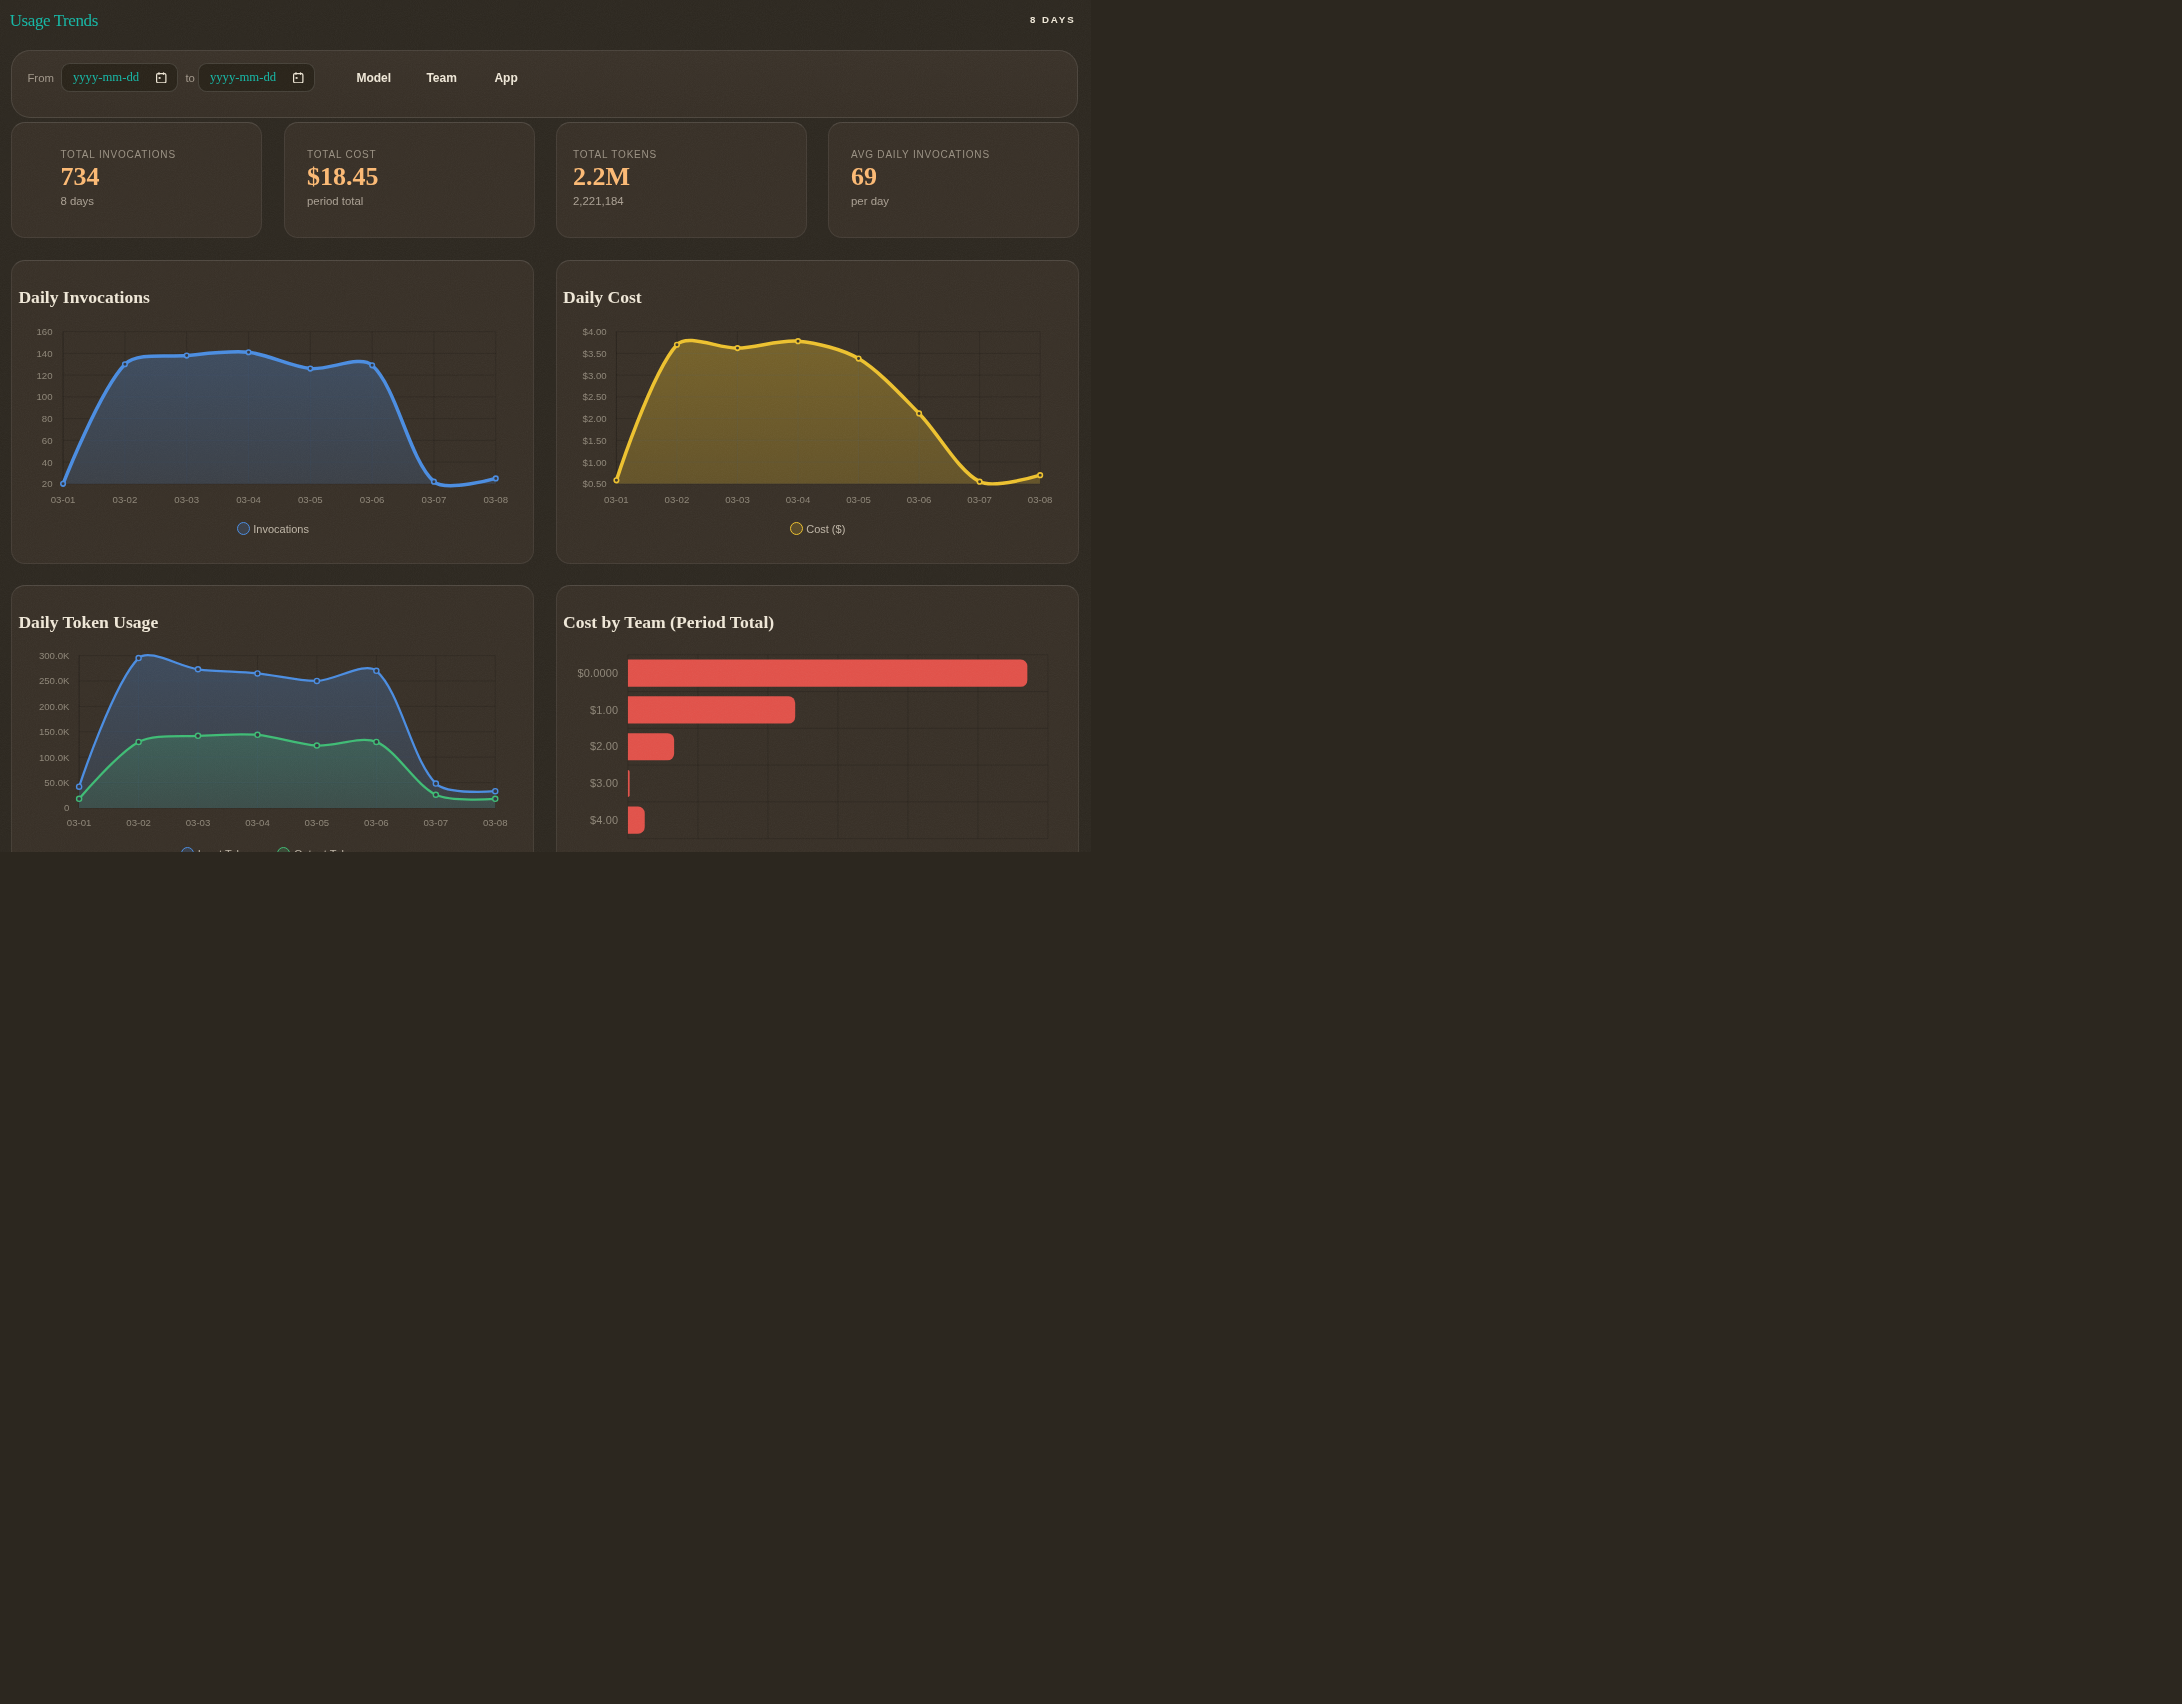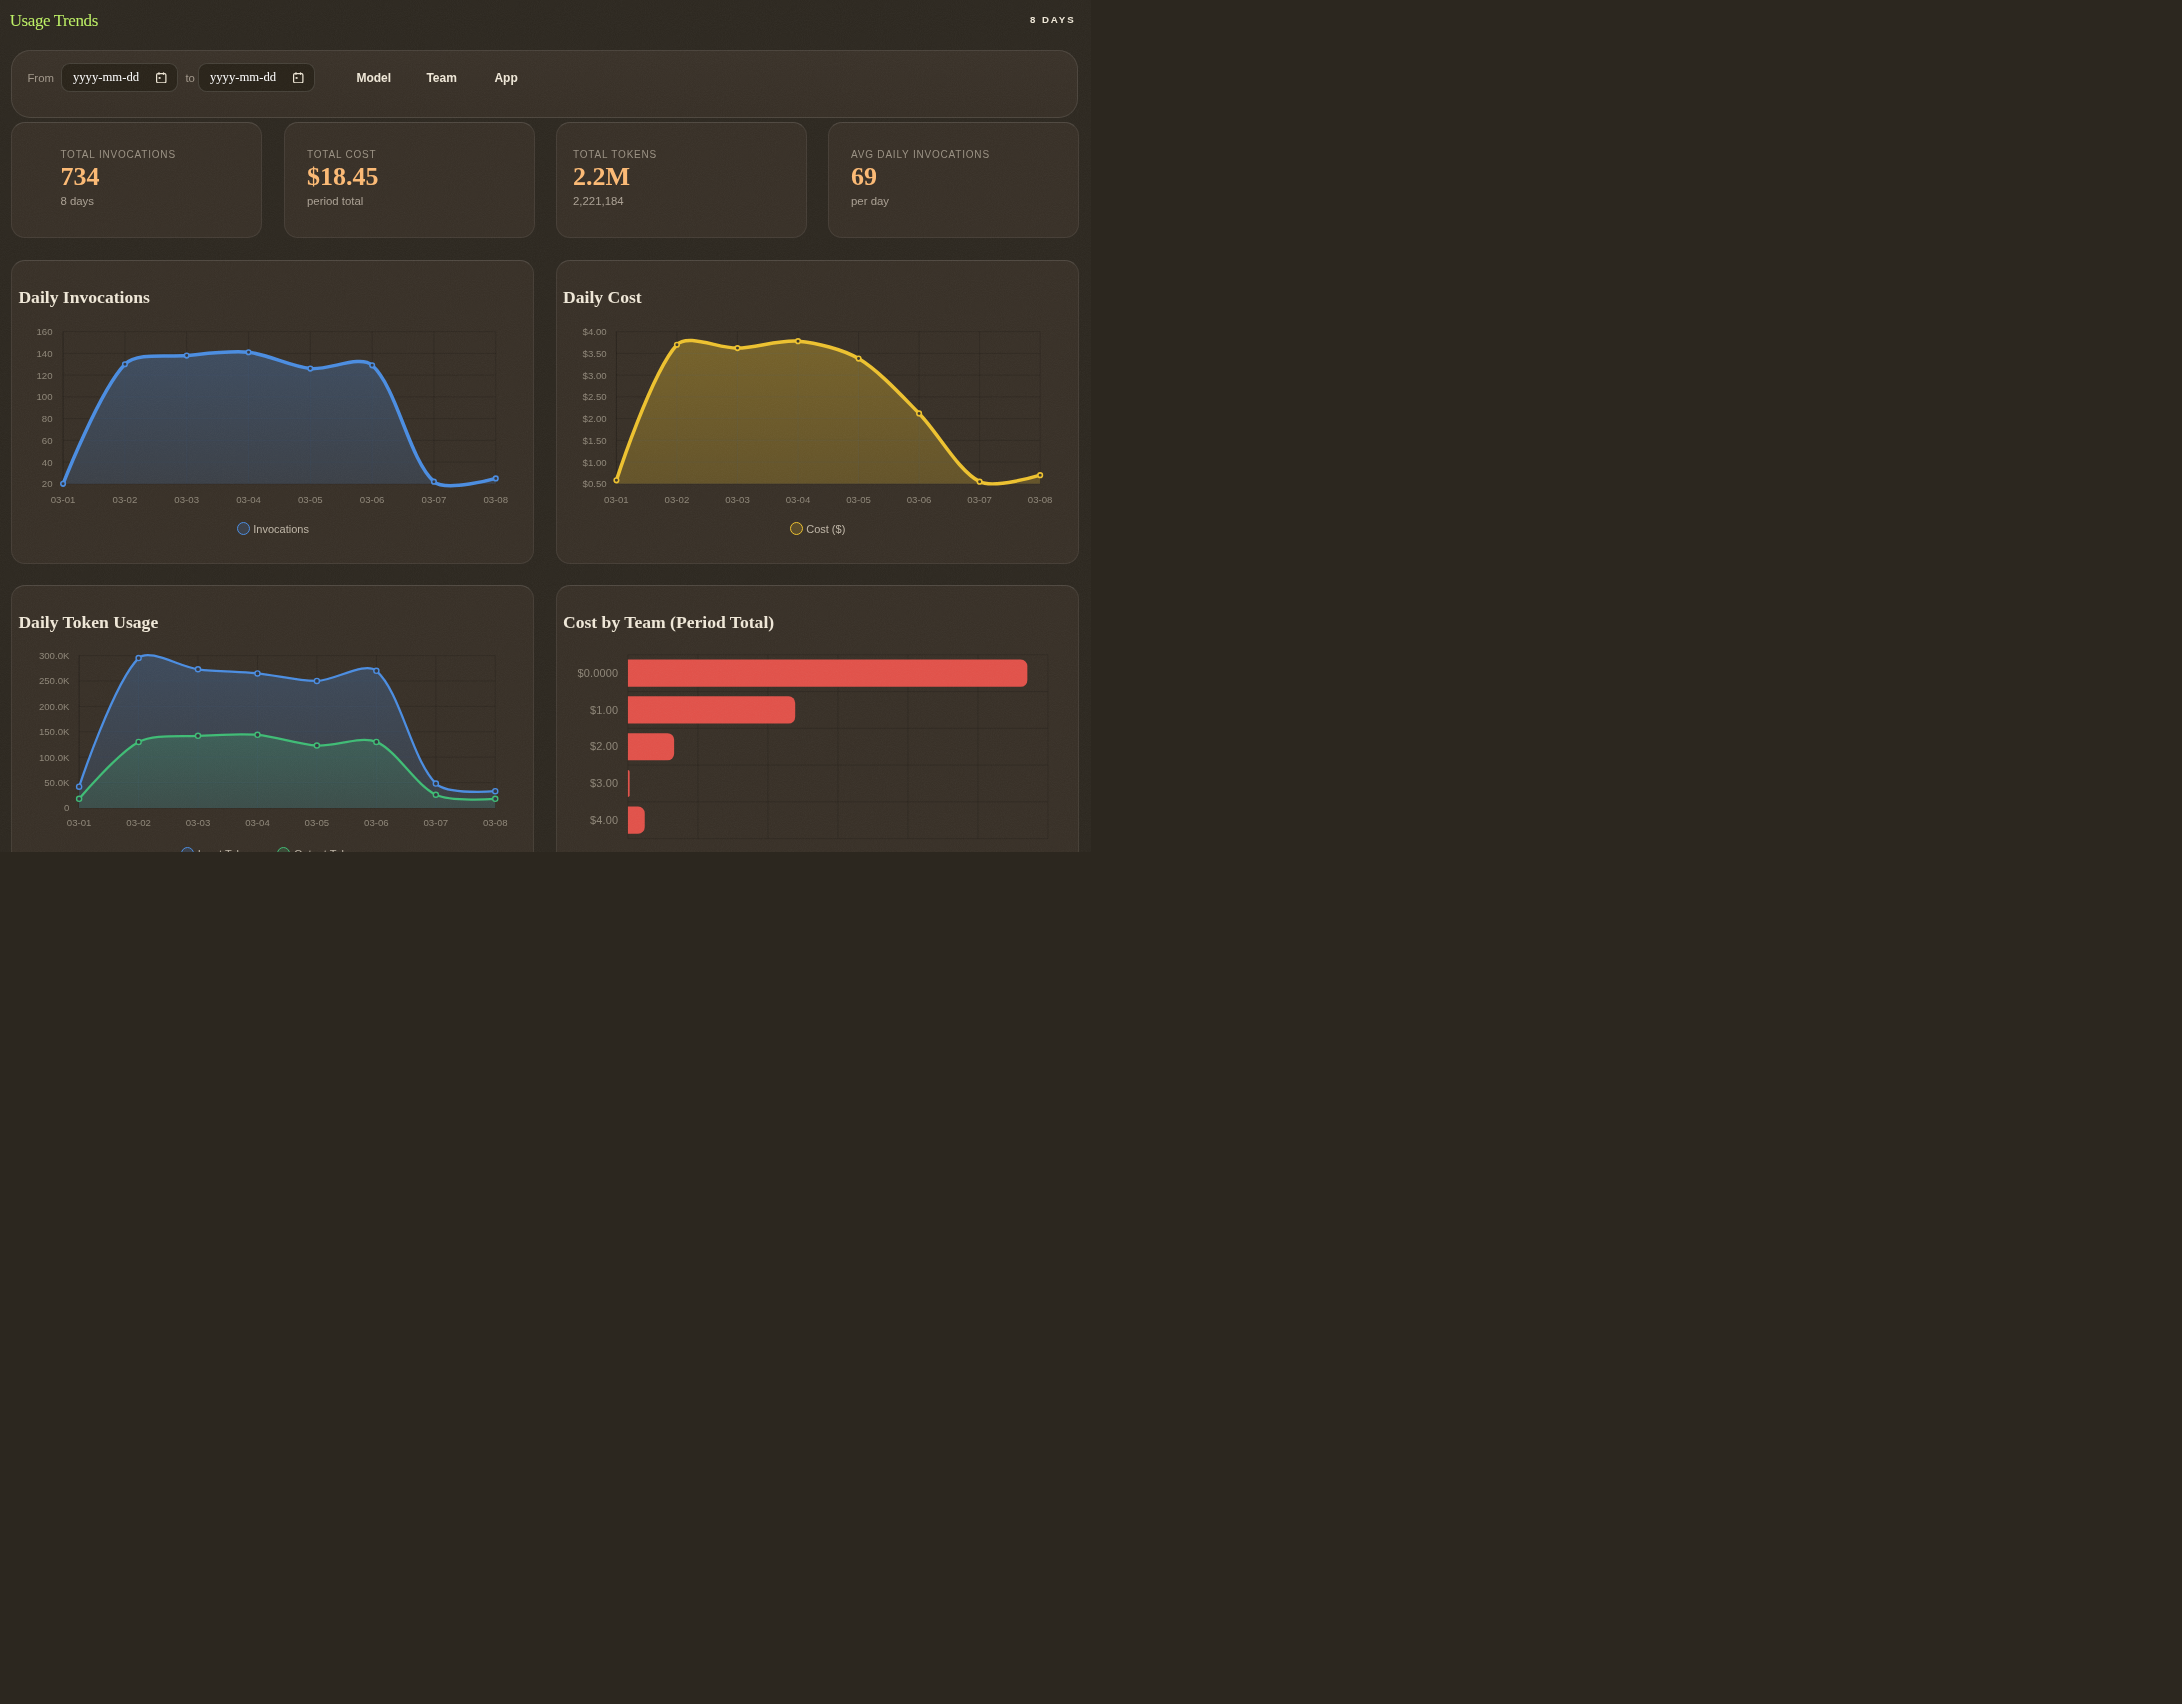--- a/index.html
+++ b/index.html
@@ -1,28 +1,28 @@
 <!DOCTYPE html>
 <html style="font-size:14px"><head><meta charset="utf-8">
 <style>
 * { margin:0; padding:0; box-sizing:border-box; }
 html,body { width:1091px; height:852px; overflow:hidden; }
 body { background:#2c271f; font-family:"Liberation Sans", sans-serif; position:relative; }
 .h1 { position:absolute; left:9.7px; top:11.4px; font-family:"Liberation Serif",serif;
-      font-size:17px; color:#bef264; letter-spacing:-0.4px; }
+      font-size:17px; color:#14b8a6; letter-spacing:-0.4px; }
 .days { position:absolute; right:15.4px; top:13.6px; font-size:9.7px; font-weight:bold;
         letter-spacing:1.9px; color:#f0e8d8; }
 .fbar { position:absolute; left:11.4px; top:50px; width:1067px; height:68px;
         background:linear-gradient(180deg,#393128,#362e25); border:0.9px solid rgba(255,255,255,0.10);
         border-radius:19.3px; }
 .fbar .lab { position:absolute; font-size:11.4px; color:#a1978a; top:21px; }
 .dinput { position:absolute; top:12.3px; width:117px; height:29px; background:#282218;
           border:0.9px solid rgba(255,255,255,0.14); border-radius:8.8px;
           display:flex; align-items:center; padding:0 10.5px;
-          font-family:"Liberation Serif",serif; font-size:12.7px; color:#ffffff; }
+          font-family:"Liberation Serif",serif; font-size:12.7px; color:#14b8a6; }
 .dinput svg { margin-left:auto; }
 .fsel { position:absolute; top:20px; font-size:12px; font-weight:bold; color:#f0e8d8; }
 .card { position:absolute; top:122px; width:251px; height:116px; background:#372f26;
         border:0.9px solid rgba(255,255,255,0.07); border-top-color:rgba(255,255,255,0.12);
         border-radius:14px; padding:26px 22px 0 22px; }
 .card .cl { font-size:10px; letter-spacing:0.8px; color:#9a9183; }
 .card .cv { font-family:"Liberation Serif",serif; font-weight:bold; font-size:26px;
             color:#fdba74; margin-top:4px; line-height:1; }
 .card .cs { font-size:11.4px; color:#aaa093; margin-top:5.3px; }
 .panel { position:absolute; width:523px; height:304px; background:#372f26;

